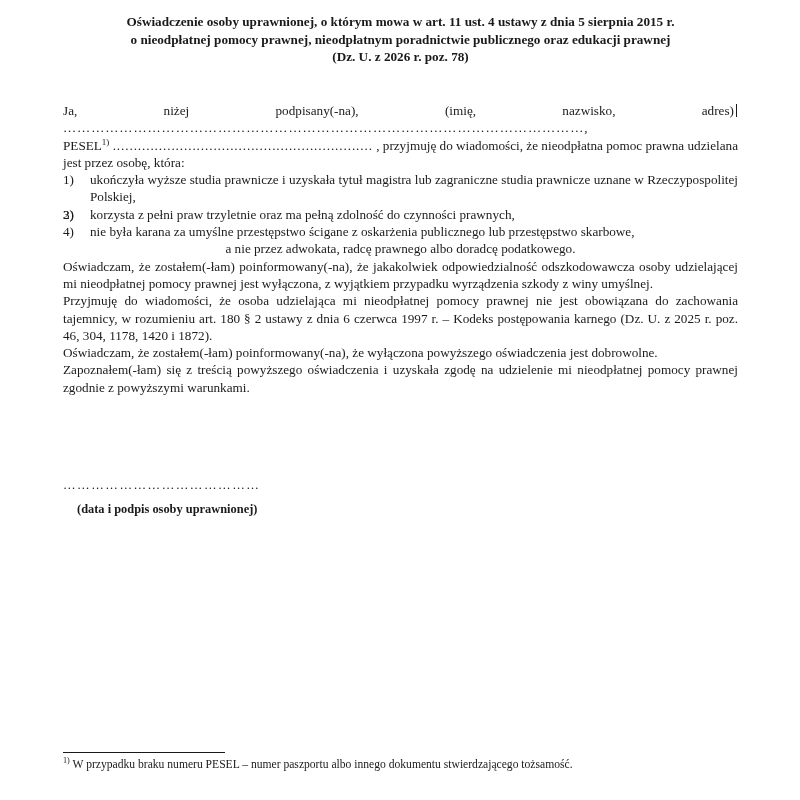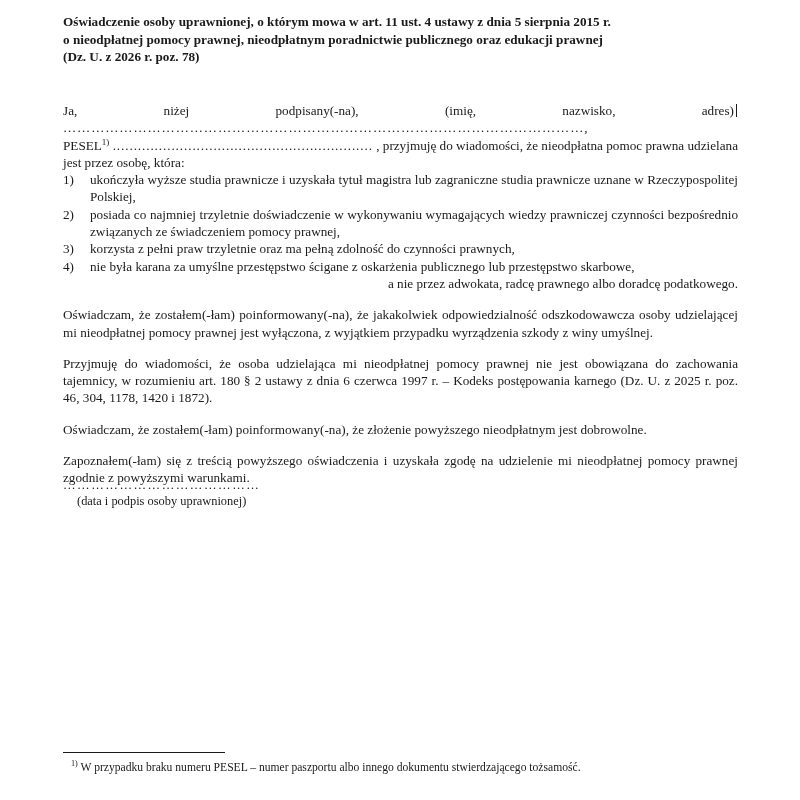--- a/index.html
+++ b/index.html
@@ -24,20 +24,21 @@
     width: 800px;
     height: 800px;
   }
 
   
   .doc-title {
     position: absolute;
     left: 63px;
     top: 13px;
     width: 675px;
+    text-align: center;
     font-weight: bold;
     font-size: 13.2px;
     line-height: 17.6px;
   }
   .doc-title .tline { display: block; white-space: nowrap; }
 
   
   .body-area {
     position: absolute;
     left: 63px;
@@ -45,22 +46,22 @@
     width: 675px;
     font-size: 13.2px;
     line-height: 17.3px;
   }
 
   p.para {
     margin: 0;
     text-align: justify;
     text-justify: inter-word;
   }
-  p.para.gap { margin-top: 14px; }
-  p.para.nojust { text-align: right; }
+  p.para.gap { }
+  p.para.nojust { text-align: center; }
 
   
   .dots {
     letter-spacing: 0.9px;
     font-size: 13.2px;
   }
 
   sup.fn {
     font-size: 9px;
     vertical-align: super;
@@ -109,41 +110,42 @@
   }
   .sign-dots {
     letter-spacing: 1.5px;
     font-size: 12.6px;
     display: block;
     height: 14px;
   }
   .sign-caption {
     display: block;
     margin-left: 14px;
-    margin-top: 2px;
+    margin-top: 10px;
     font-size: 12.4px;
+    font-weight: bold;
   }
 
   
   .footnote-area {
     position: absolute;
     left: 63px;
     top: 752px;
     width: 690px;
   }
   .fn-rule {
     width: 162px;
     height: 0;
     border-top: 1px solid #1a1a1a;
     margin: 0 0 5px 0;
   }
   .fn-text {
     font-size: 11.6px;
     line-height: 14px;
-    margin: 8px;
+    margin: 0;
   }
   .fn-text sup.fn { font-size: 8.2px; }
 </style>
 </head>
 <body>
 
 <div class="page">
 
   <div class="doc-title">
     <span class="tline">Oświadczenie osoby uprawnionej, o którym mowa w art. 11 ust. 4 ustawy z dnia 5 sierpnia 2015 r.</span>
@@ -155,37 +157,36 @@
 
     <p class="para"><span>Ja, niżej podpisany(-na), (imię, nazwisko, adres)</span><span class="caret"></span><span class="dots">…………………………………………………………………………………………………</span><span>,</span><br><span>PESEL</span><sup class="fn">1)</sup> <span class="dots">..............................................................</span> <span>, przyjmuję do wiadomości, że nieodpłatna pomoc prawna udzielana jest przez osobę, która:</span></p>
 
     <ol class="reqs">
       <li>
         <span class="num">1)</span>
         <span>ukończyła wyższe studia prawnicze i uzyskała tytuł magistra lub zagraniczne studia prawnicze uznane w Rzeczypospolitej Polskiej,</span>
       </li>
       <li>
         <span class="num">2)</span>
-        <span>posiada co najmniej trzyletnie doświadczenie w wykonywaniu wymagających wiedzy prawniczej czynności bezpośrednio związanych ze świadczeniem pomocy prawnej,</span>
       </li>
       <li>
         <span class="num">3)</span>
         <span>korzysta z pełni praw trzyletnie oraz ma pełną zdolność do czynności prawnych,</span>
       </li>
       <li>
         <span class="num">4)</span>
         <span>nie była karana za umyślne przestępstwo ścigane z oskarżenia publicznego lub przestępstwo skarbowe,</span>
       </li>
     </ol>
 
     <p class="para nojust">a nie przez adwokata, radcę prawnego albo doradcę podatkowego.</p>
 
     <p class="para gap">Oświadczam, że zostałem(-łam) poinformowany(-na), że jakakolwiek odpowiedzialność odszkodowawcza osoby udzielającej mi nieodpłatnej pomocy prawnej jest wyłączona, z wyjątkiem przypadku wyrządzenia szkody z winy umyślnej.</p>
     <p class="para gap">Przyjmuję do wiadomości, że osoba udzielająca mi nieodpłatnej pomocy prawnej nie jest obowiązana do zachowania tajemnicy, w rozumieniu art. 180 § 2 ustawy z dnia 6 czerwca 1997 r. – Kodeks postępowania karnego (Dz. U. z 2025 r. poz. 46, 304, 1178, 1420 i 1872).</p>
-    <p class="para gap">Oświadczam, że zostałem(-łam) poinformowany(-na), że złożenie powyższego nieodpłatnym jest dobrowolne.</p>
+    <p class="para gap">Oświadczam, że zostałem(-łam) poinformowany(-na), że wyłączona powyższego oświadczenia jest dobrowolne.</p>
     <p class="para gap">Zapoznałem(-łam) się z treścią powyższego oświadczenia i uzyskała zgodę na udzielenie mi nieodpłatnej pomocy prawnej zgodnie z powyższymi warunkami.</p>
 
   </div>
 
   <div class="sign-block">
     <span class="sign-dots">……………………………………</span>
     <span class="sign-caption">(data i podpis osoby uprawnionej)</span>
   </div>
 
   <div class="footnote-area">

